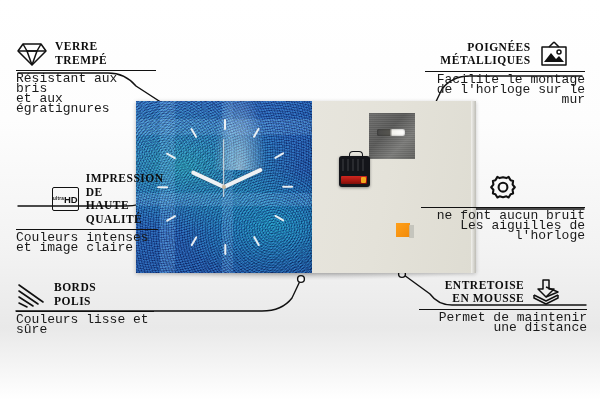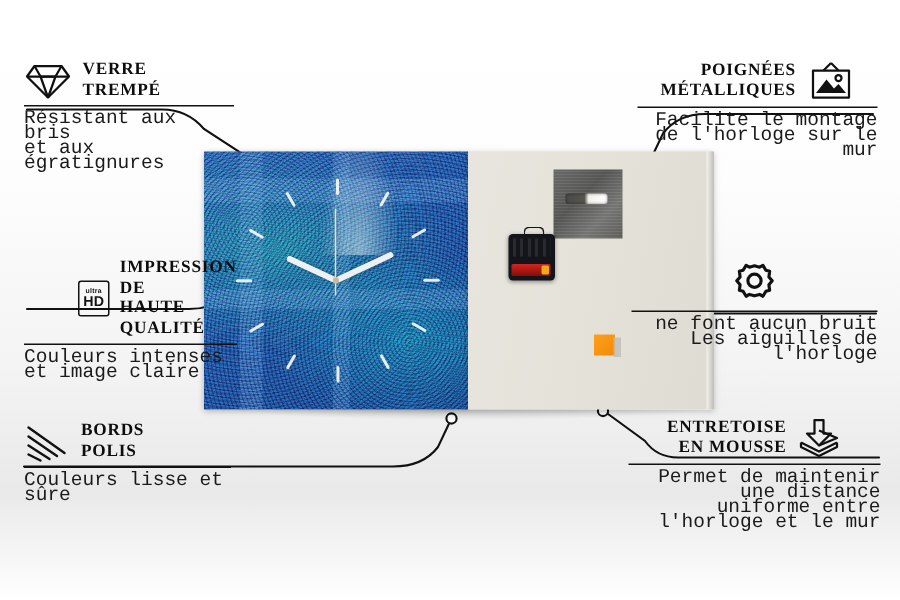--- a/index.html
+++ b/index.html
@@ -31,21 +31,21 @@
   .sub{
     font-family:Liberation Mono, monospace;
     font-size:13px;line-height:10px;color:#1a1a1a;
   }
   .feat.right .sub{text-align:right;}
   .ico{flex:0 0 auto;display:block;}
 
   
   .hdbox{
     width:25px;height:22px;border:1.6px solid #111;border-radius:2px;
-    display:flex;flex-direction:column;align-items:center;justify-content:center;
+    display:flex;flex-direction:row;align-items:center;justify-content:center;
     line-height:1;
     margin-left:36px;
   }
   .hdbox .u{font-size:4.6px;font-weight:700;letter-spacing:.2px;color:#111;
     font-family:"Liberation Sans",sans-serif;}
   .hdbox .h{font-size:9.5px;font-weight:700;color:#111;
     font-family:"Liberation Sans",sans-serif;margin-top:.5px;}
 
   
   #product{position:absolute;left:136px;top:101px;width:340px;height:172px;}
@@ -282,16 +282,15 @@
         <g fill="none" stroke="#111" stroke-width="1.5" stroke-linejoin="round">
           <path d="M12 2 H18 V11 H23 L15 19 L7 11 H12 Z"></path>
           <path d="M15 19 L27 14 L15 9"></path>
           <path d="M3 17 L15 23 L27 17"></path>
           <path d="M3 17 V20 L15 26 L27 20 V17"></path>
         </g>
       </svg>
     </div>
     <div class="rule"></div>
     <div class="sub">Permet de maintenir une distance</div>
-    <div class="sub">uniforme entre l'horloge et le mur</div>
   </div>
 
 </div>
 
 </body></html>

